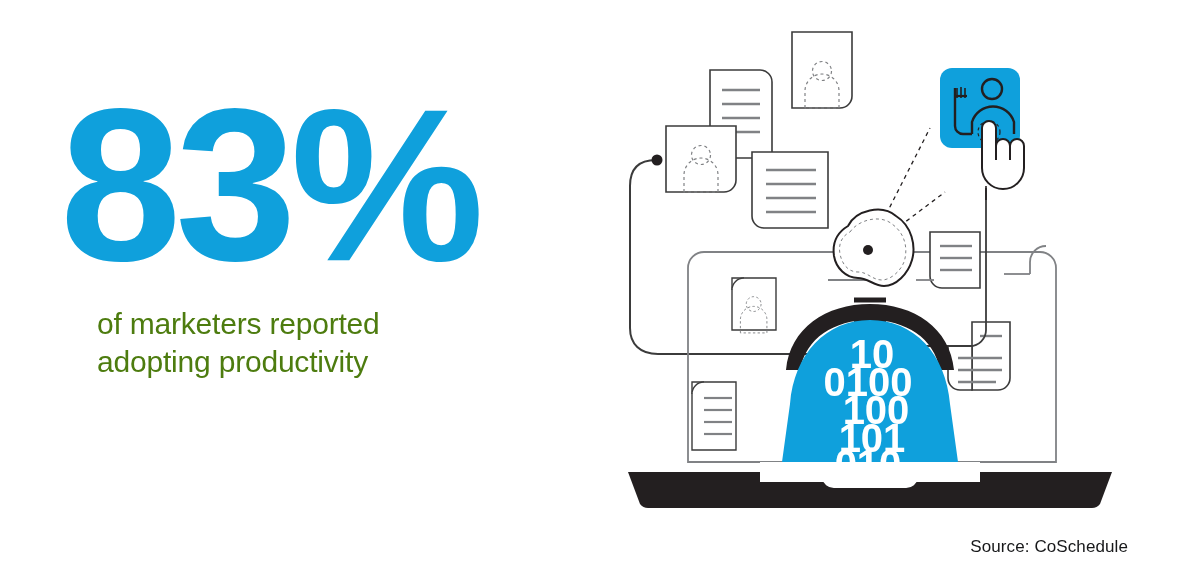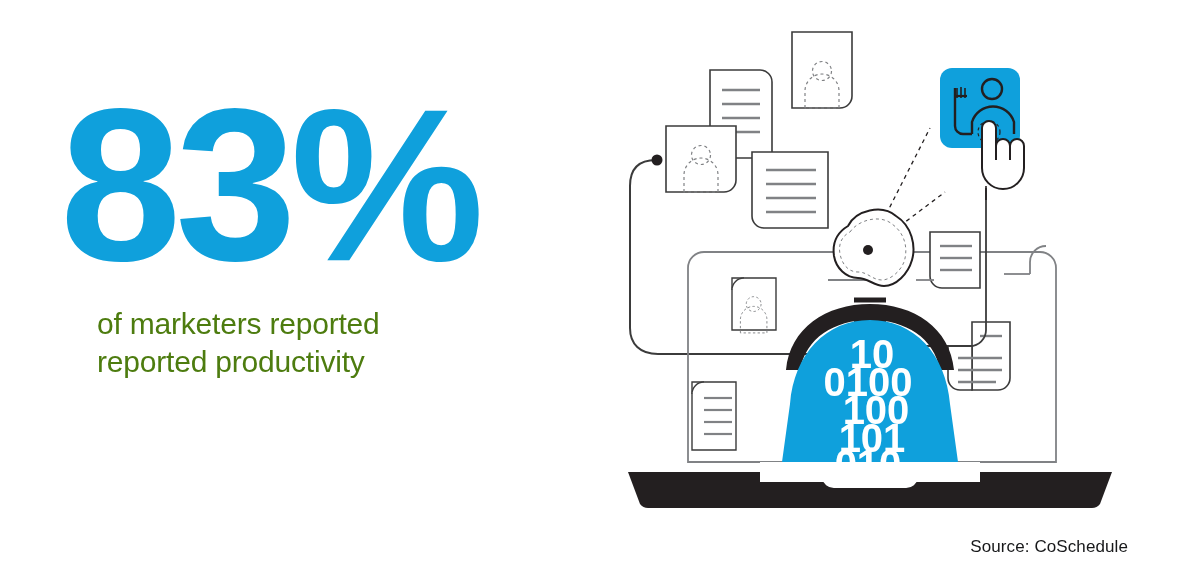--- a/index.html
+++ b/index.html
@@ -85,21 +85,21 @@
 <body>
 
 <div id="page">
 
   <div id="left-panel">
 
     <div id="stat-number">83%</div>
 
     <div id="stat-description">
       <span class="desc-line">of marketers reported</span>
-      <span class="desc-line">reported productivity</span>
+      <span class="desc-line">adopting productivity</span>
     </div>
 
   </div>
 
   <div id="source-note">Source: CoSchedule</div>
 
   <div id="illustration">
     <svg viewBox="0 0 560 520" xmlns="http://www.w3.org/2000/svg">
 
       <defs>

